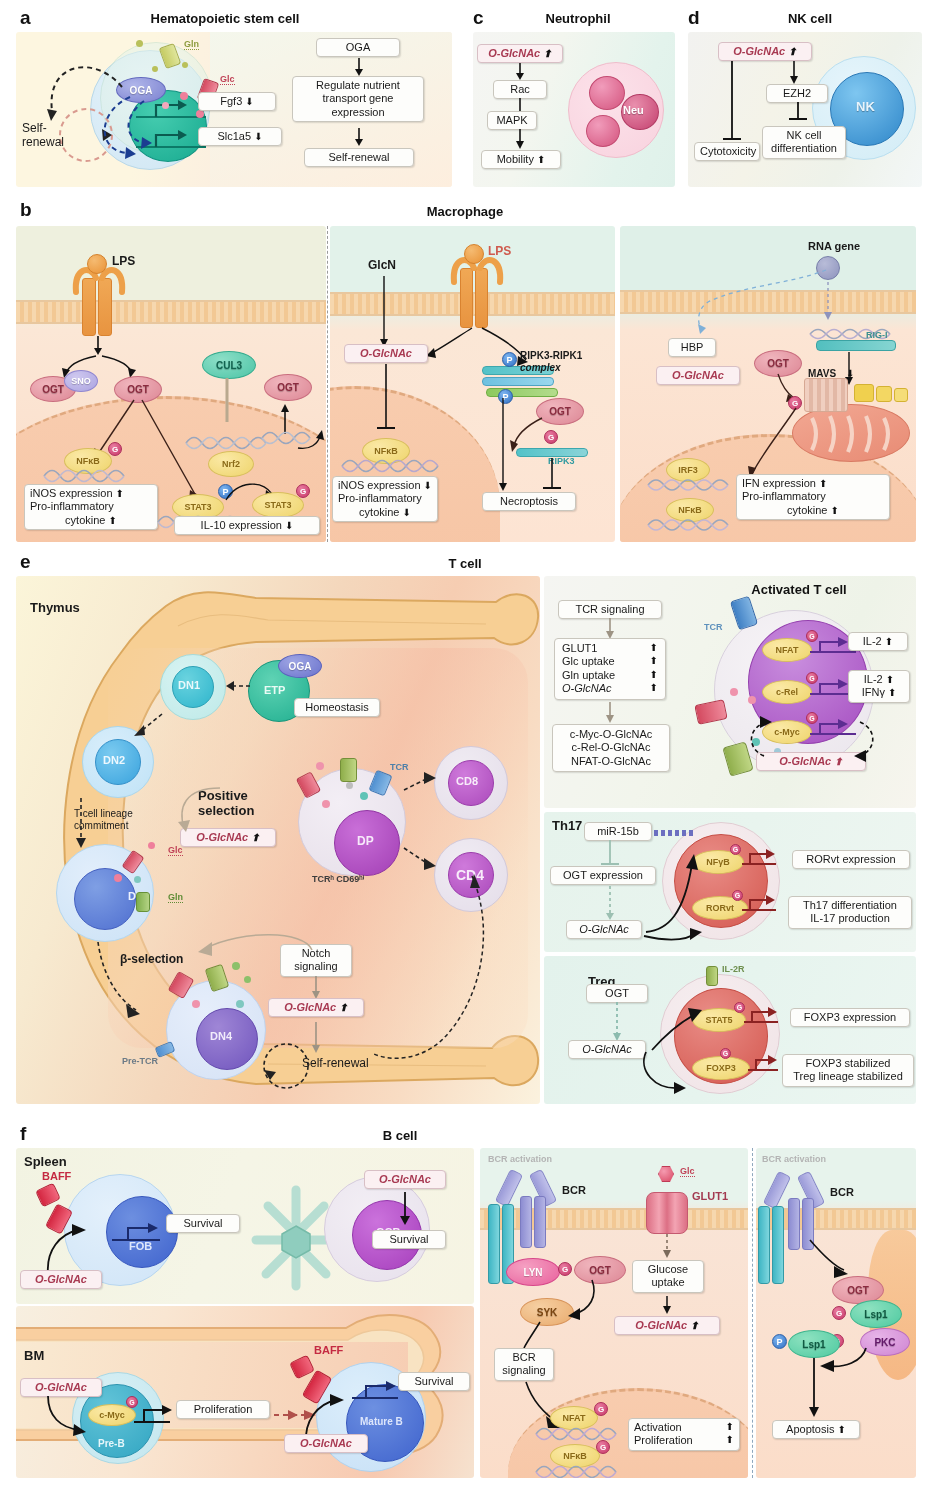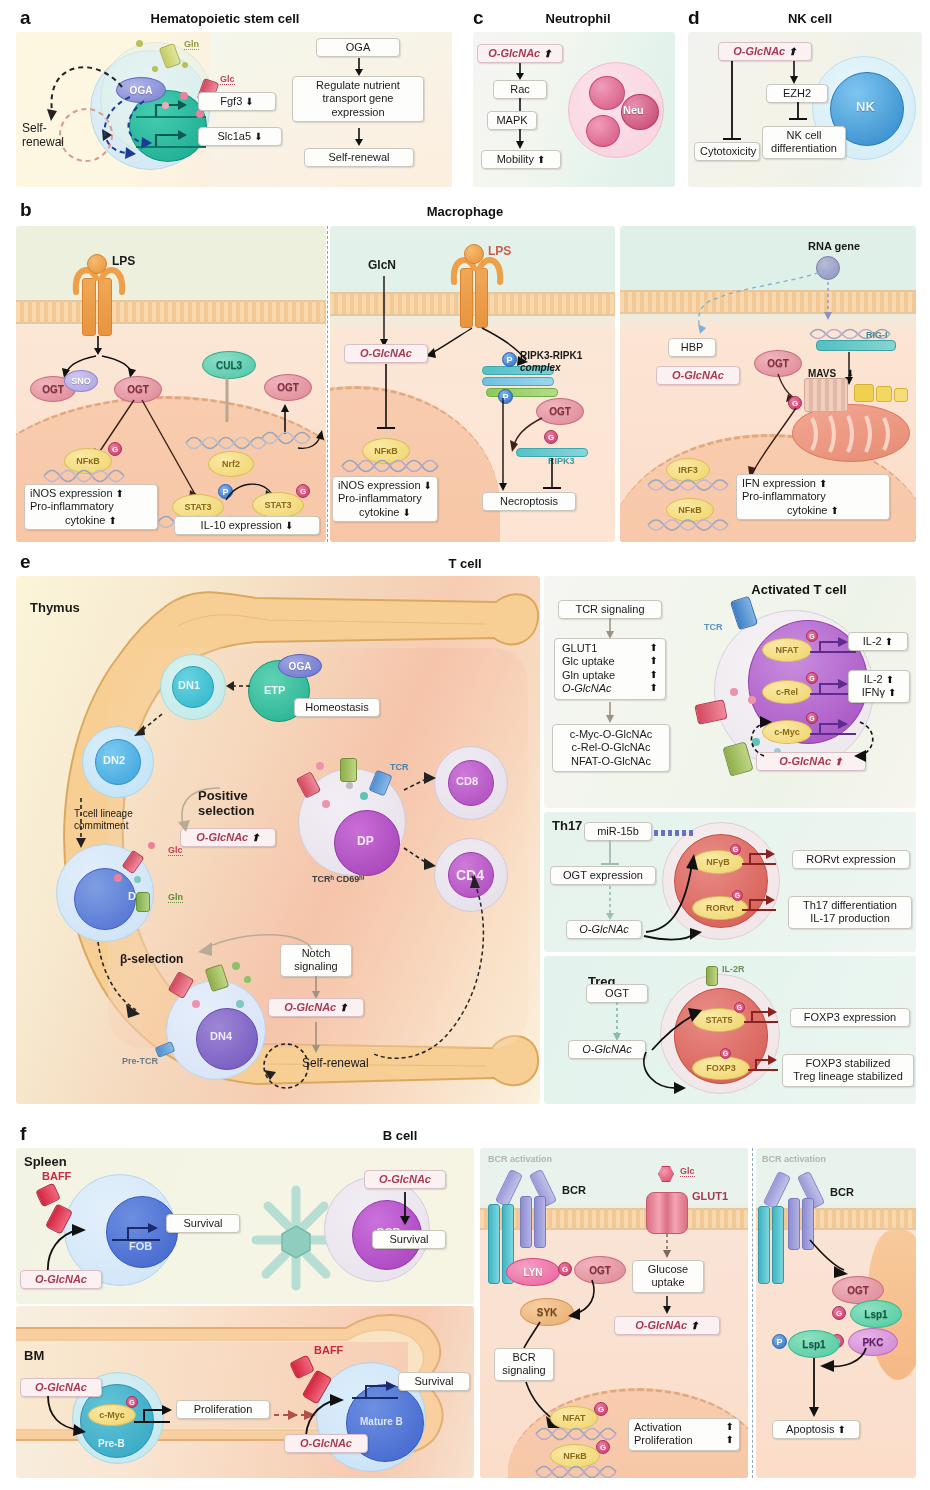--- a/index.html
+++ b/index.html
@@ -1302,21 +1302,21 @@
     <div class="gtag" style="left:76px;top:158px;">
       <span>G</span>
     </div>
     <div class="oval" style="left:94px;top:152px;width:52px;height:28px;
                 background:radial-gradient(ellipse at 35% 30%, #8ee2c0, #4ec9a0);border:1px solid #3fb58e;color:#0f5a42;">
       <span>Lsp1</span>
     </div>
     <div class="gtag" style="left:74px;top:186px;">
       <span>G</span>
     </div>
-    <div class="oval" style="left:92px;top:180px;width:50px;height:28px;
+    <div class="oval" style="left:104px;top:180px;width:50px;height:28px;
                 background:radial-gradient(ellipse at 35% 30%, #e7b4e8, #cf85d2);border:1px solid #bb6fbe;color:#63196a;">
       <span>PKC</span>
     </div>
     <div class="ptag" style="left:16px;top:186px;">
       <span>P</span>
     </div>
     <div class="oval" style="left:32px;top:182px;width:52px;height:28px;
                 background:radial-gradient(ellipse at 35% 30%, #8ee2c0, #4ec9a0);border:1px solid #3fb58e;color:#0f5a42;">
       <span>Lsp1</span>
     </div>

